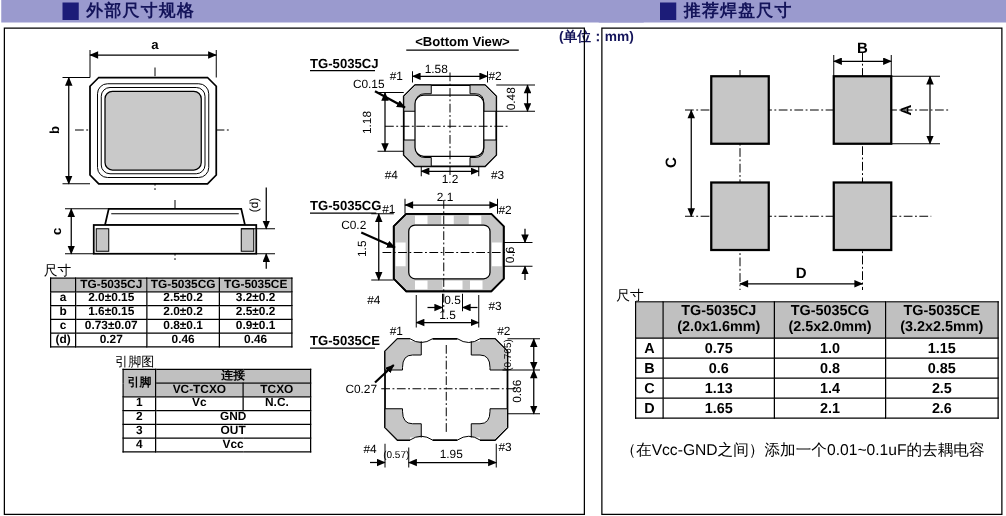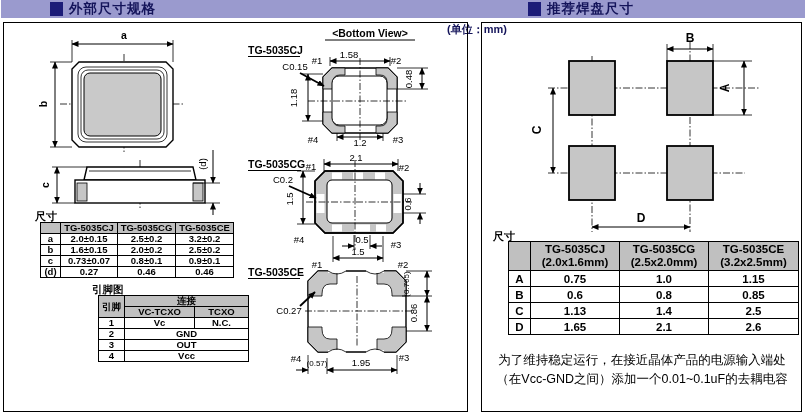--- a/index.html
+++ b/index.html
@@ -4,21 +4,21 @@
 <style>
   html,body{margin:0;padding:0;background:#fff;}
   .page{position:relative;width:805px;height:413px;background:#fff;overflow:hidden;
         font-family:"Liberation Sans",sans-serif;color:#000;}
   .hdr{position:absolute;top:0;height:18px;background:#9a9ace;display:flex;align-items:center;padding-left:47px;}
   .hdr .sq{width:13px;height:14px;background:#1c1c78;margin:0 6px 0 2px;}
   .hdr .ttl{font-size:13.5px;font-weight:bold;color:#14145a;letter-spacing:1px;}
   .hdr .sp{flex:1;}
   .hdr .unit{font-size:11px;font-weight:bold;color:#14145a;margin-right:8px;margin-top:40px;}
   .box{position:absolute;border:1px solid #000;background:transparent;}
-  .lab{position:absolute;font-weight:bold;font-size:11px;color:#000;}
+  .lab{position:absolute;font-weight:normal;font-size:11px;color:#000;}
   svg{position:absolute;left:0;top:0;}
   svg text{font-family:"Liberation Sans",sans-serif;font-size:9.5px;fill:#000;}
   svg text.tb{font-weight:bold;font-size:10.5px;}
   svg text.big{font-weight:bold;font-size:12px;}
   svg text.sm{font-size:8px;}
   .dln{stroke:#000;stroke-width:1;fill:none;}
   .ext{stroke:#000;stroke-width:0.8;fill:none;}
   .cl{stroke:#000;stroke-width:0.8;fill:none;stroke-dasharray:7 2 1.5 2;}
   .bod{fill:#fff;stroke:#000;stroke-width:1.4;}
   .bodg{fill:#c6c6c6;stroke:#000;stroke-width:1.4;}
@@ -422,17 +422,16 @@
     <tr>
       <td>D</td>
       <td>1.65</td>
       <td>2.1</td>
       <td>2.6</td>
     </tr>
   </tbody>
     </table>
 
   <div class="note" style="left:488px;top:351px;width:308px;">
-    <div>为了维持稳定运行，在接近晶体产品的电源输入端处</div>
     <div>（在Vcc-GND之间）添加一个0.01~0.1uF的去耦电容</div>
   </div>
 
 </div>
 
 </body></html>

